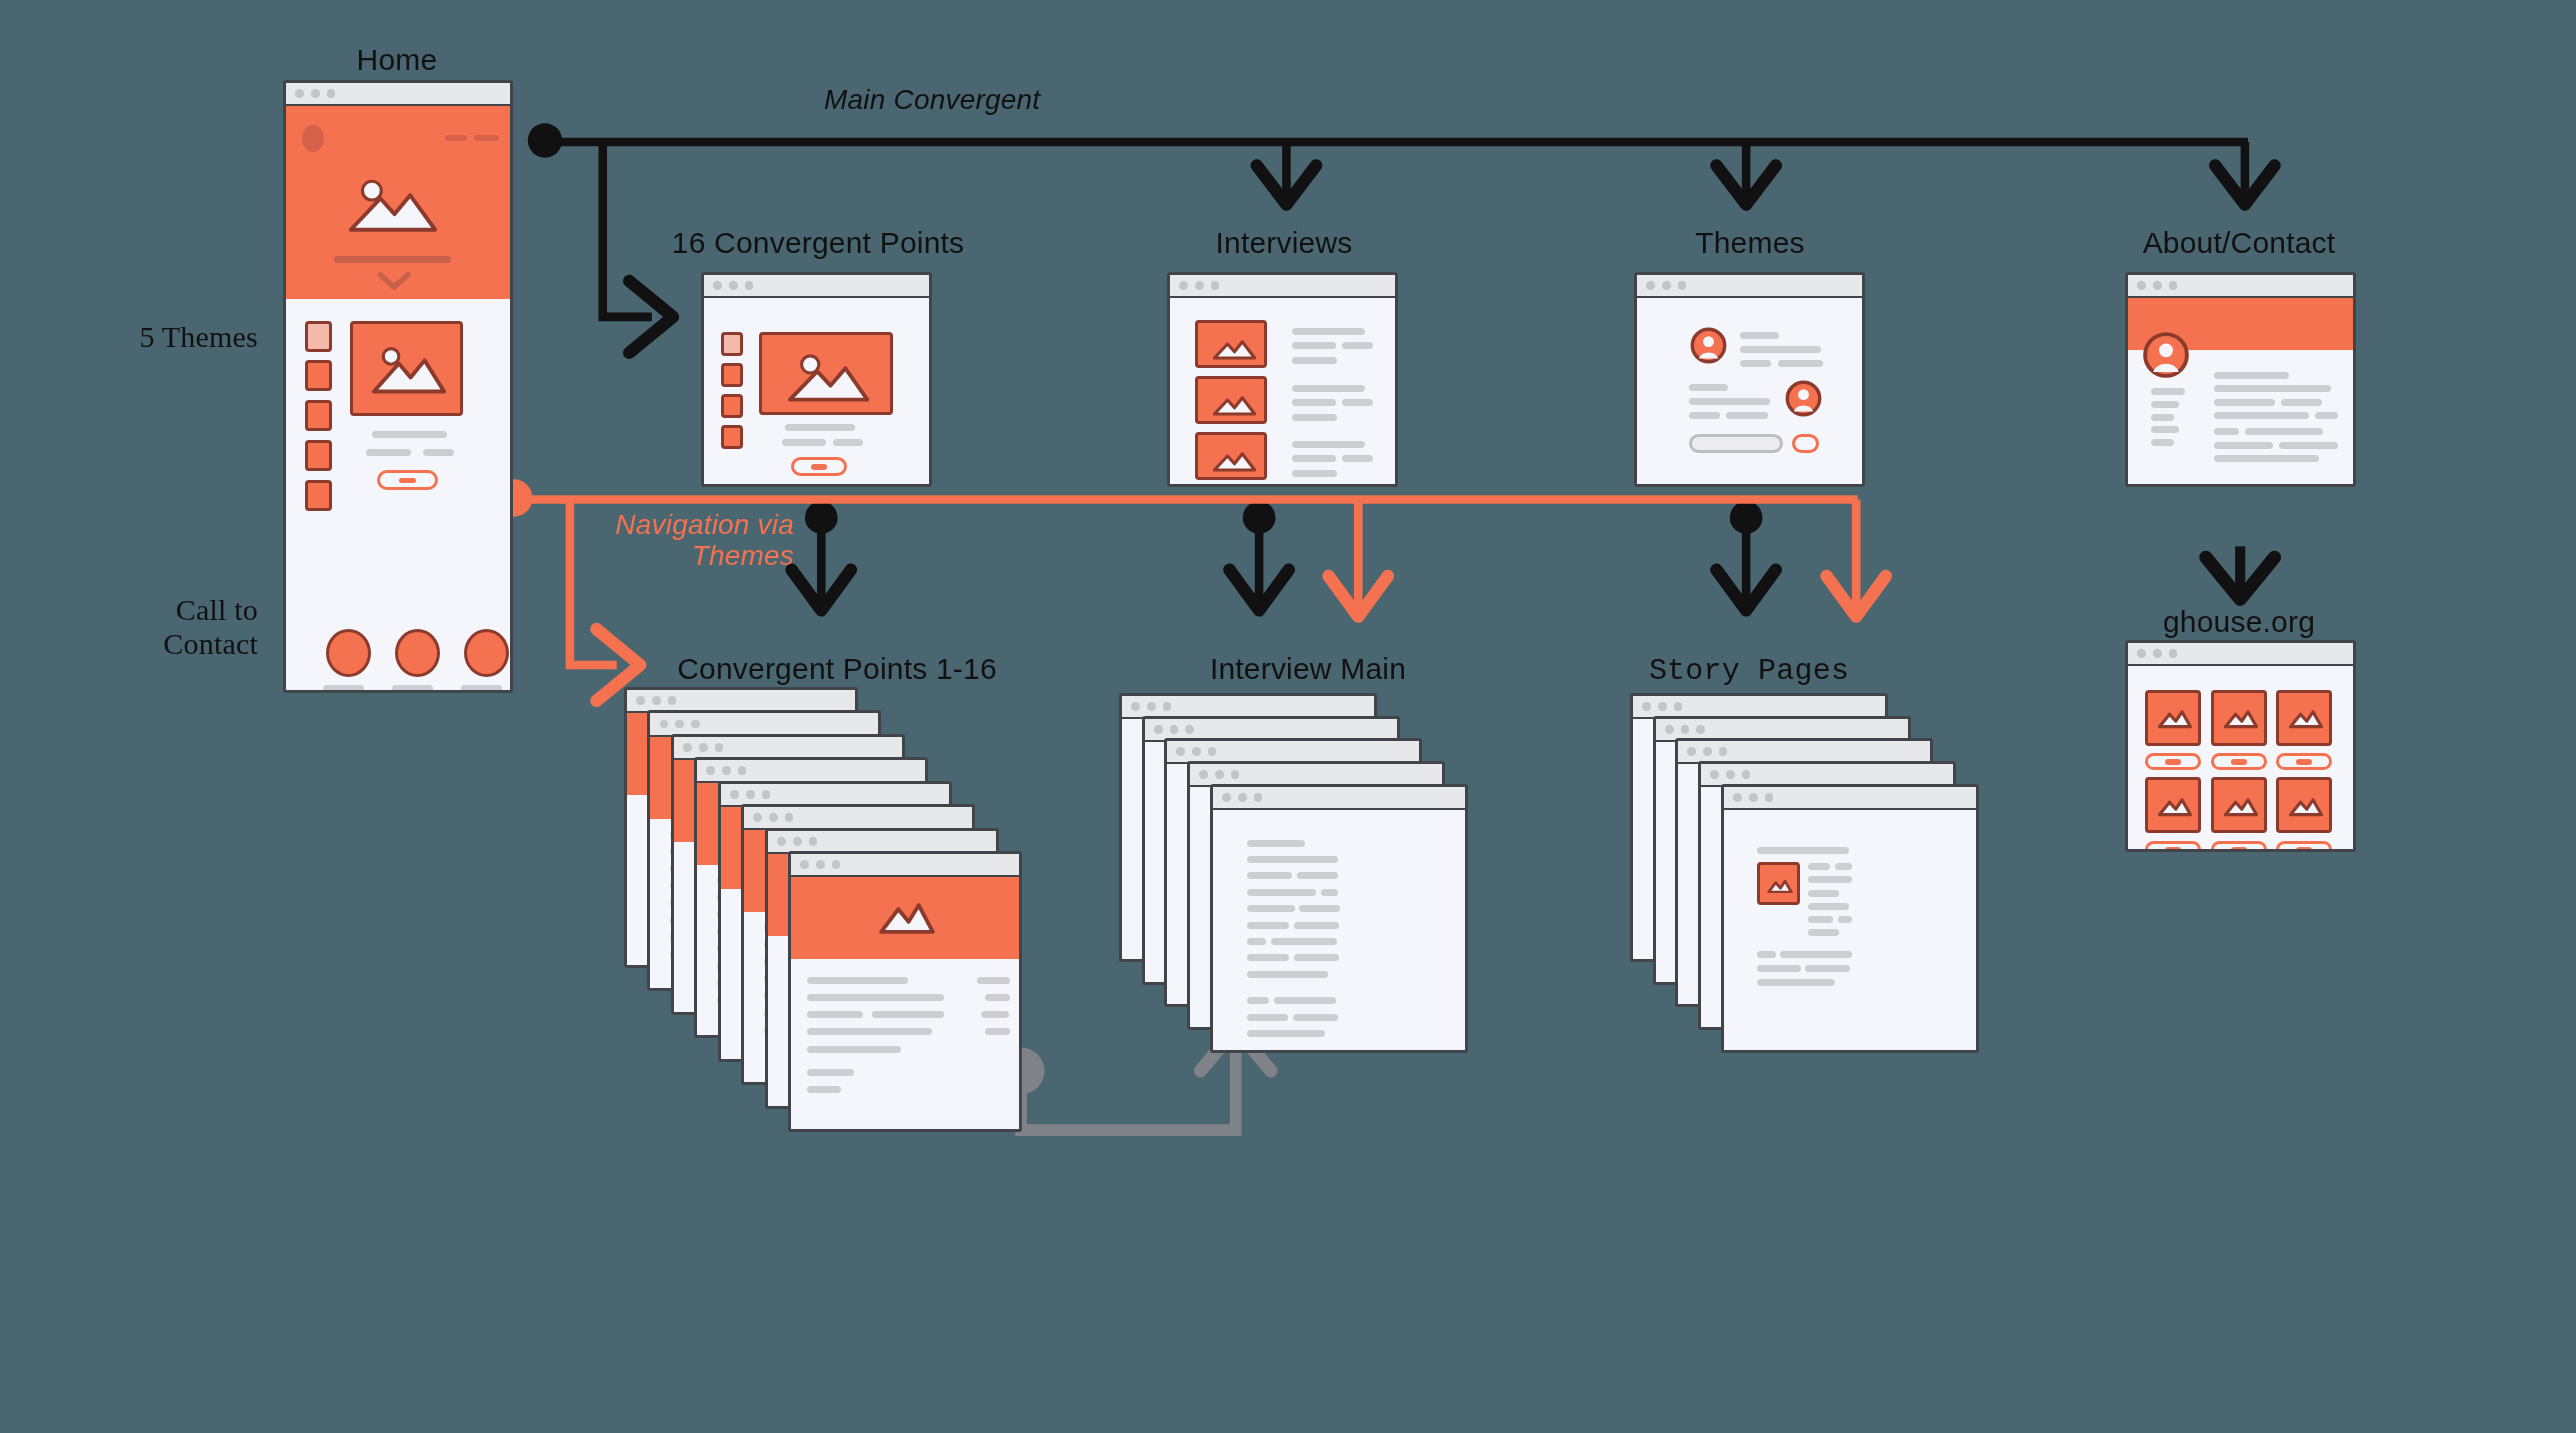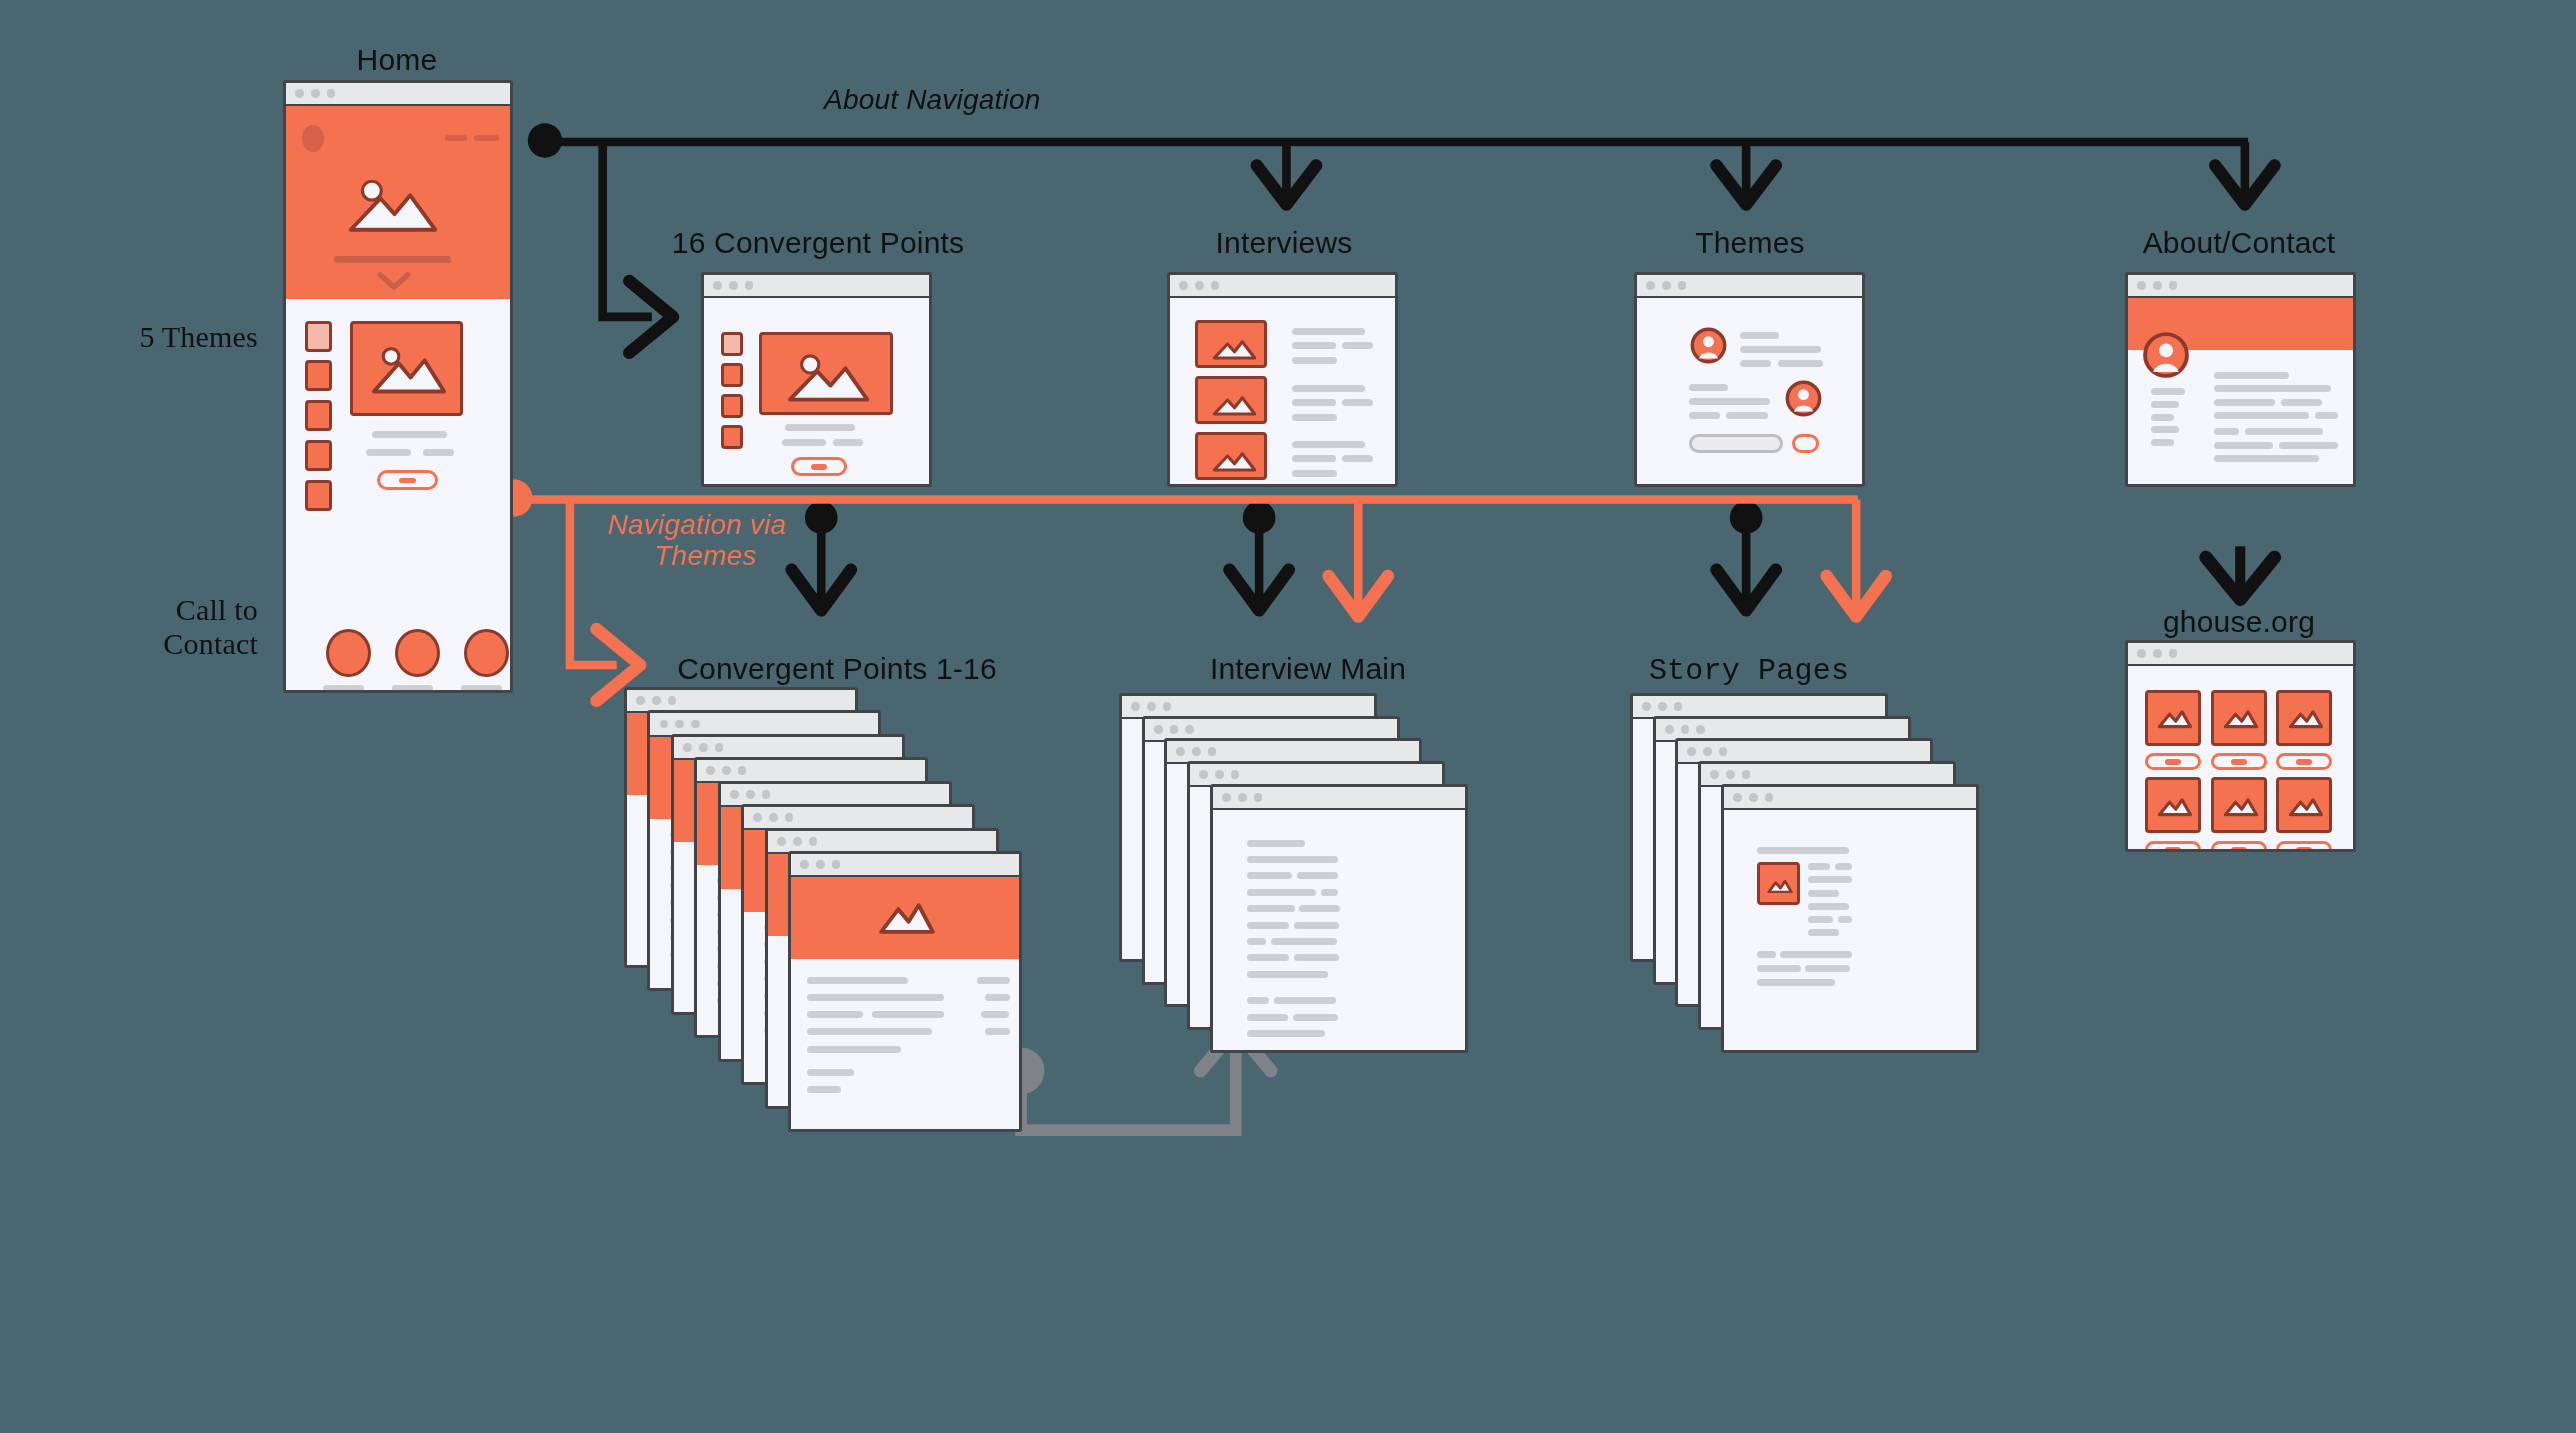--- a/index.html
+++ b/index.html
@@ -141,38 +141,38 @@
   </svg>
 
   <svg class="conn" viewBox="0 0 3300 1836" xmlns="http://www.w3.org/2000/svg">
     <path d="M1308 1372 V1448 H1583 V1330" stroke="#7f8286" stroke-width="15" fill="none"></path>
     <path d="M1538 1372 L1583 1318 L1628 1372" stroke="#7f8286" stroke-width="17" fill="none" stroke-linecap="round" stroke-linejoin="round"></path>
     <circle cx="1308" cy="1372" r="30" fill="#7f8286"></circle>
   </svg>
 
   <div class="label center" style="left:397px; top:43px;">Home</div>
 
-  <div class="label italic" style="left:824px; top:84px; font-size:28px;">About Navigation</div>
+  <div class="label italic" style="left:824px; top:84px; font-size:28px;">Main Convergent</div>
 
   <div class="label right" style="left:258px; top:320px;">5 Themes</div>
 
   <div class="label right two-line" style="left:258px; top:593px; width:180px;">
     <span>Call to</span><br>
     <span>Contact</span>
   </div>
 
   <div class="label center" style="left:818px; top:226px;">16 Convergent Points</div>
 
   <div class="label center" style="left:1284px; top:226px;">Interviews</div>
 
   <div class="label center" style="left:1750px; top:226px;">Themes</div>
 
   <div class="label center" style="left:2239px; top:226px;">About/Contact</div>
 
-  <div class="label italic orange two-line-c" style="left:584px; top:509px; width:226px; font-size:28px; text-align:center;">
+  <div class="label italic orange two-line-c" style="left:568px; top:509px; width:226px; font-size:28px; text-align:right;">
     <span>Navigation via</span><br>
     <span style="padding-left:17px; display:inline-block;">Themes</span>
   </div>
 
   <div class="label center" style="left:837px; top:652px;">Convergent Points 1-16</div>
 
   <div class="label center" style="left:1308px; top:652px;">Interview Main</div>
 
   <div class="label center" style="left:1749px; top:654px;font-family:Liberation Mono, monospace;">Story Pages</div>
 

